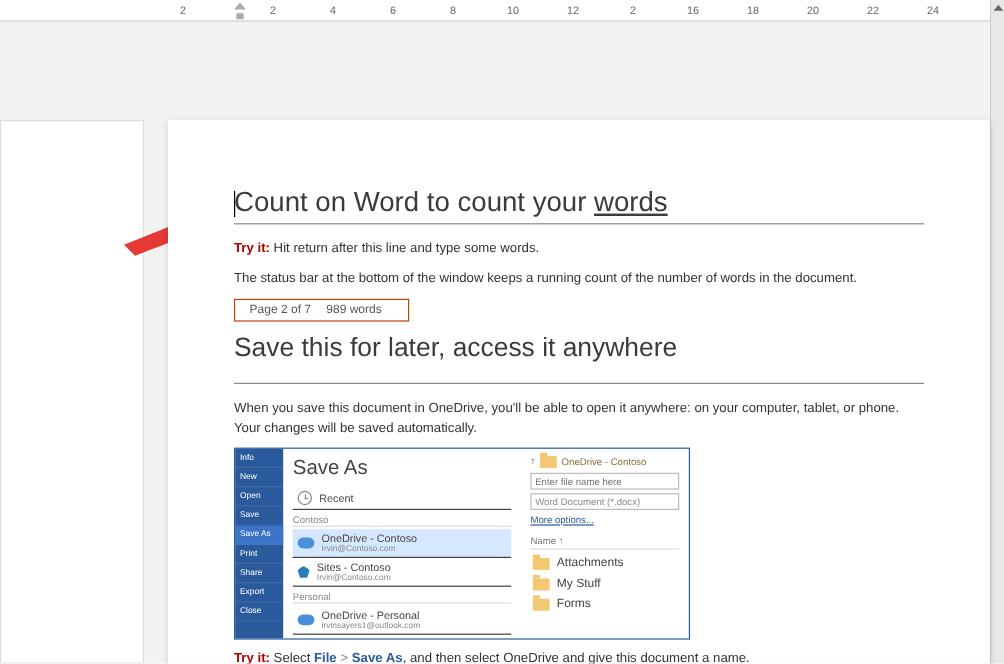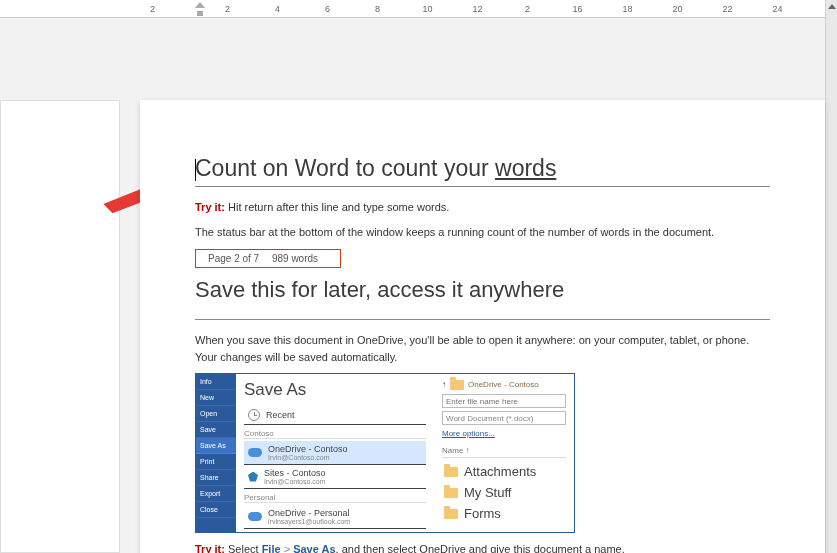--- a/index.html
+++ b/index.html
@@ -152,21 +152,21 @@
   .saveas .crumb .up{ color:#444; margin-right:4px;}
   .saveas input{
     display:block; width:100%; height:14px;
     font-size:8px; padding:1px 3px;
     border:1px solid #bbb; margin-bottom:3px;
     color:#888;
   }
   .saveas .link{ font-size:8px; color:#2a5a9b; text-decoration:underline; margin-bottom:8px; display:inline-block;}
   .saveas .folder{
     display:flex; align-items:center; gap:6px;
-    font-size:13px; color:#444; padding:3px 2px;
+    font-size:10px; color:#444; padding:3px 2px;
   }
   .foldericon{
     width:14px;height:10px;background:#f4c772;border-radius:1px;
     position:relative; flex:0 0 14px;
   }
   .foldericon::before{
     content:""; position:absolute; top:-3px; left:0;
     width:6px;height:3px;background:#f4c772;border-radius:1px 1px 0 0;
   }
   .clockicon{

